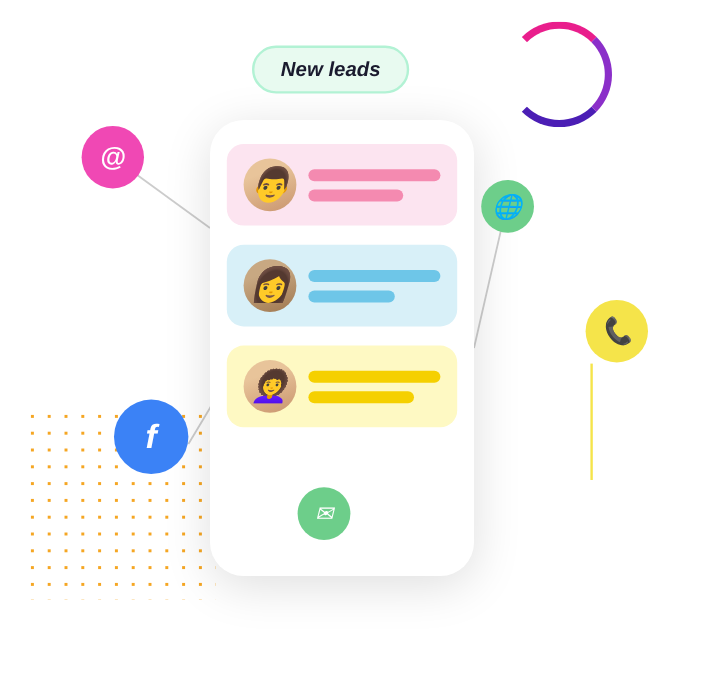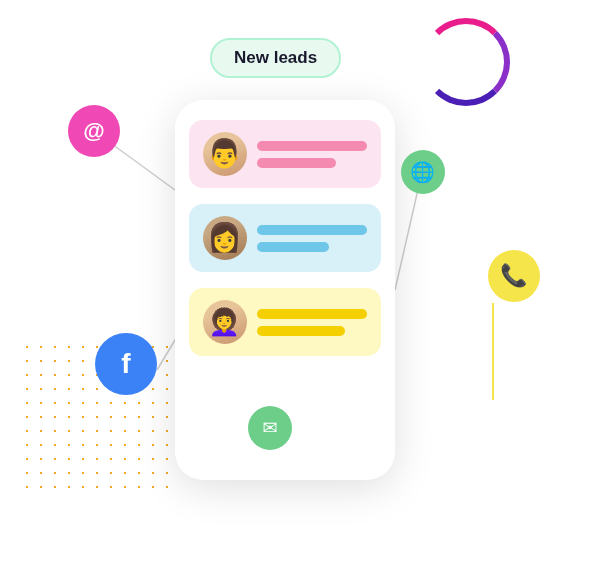--- a/index.html
+++ b/index.html
@@ -9,20 +9,21 @@
       overflow: hidden;
       background: #fff;
       font-family: 'Segoe UI', Arial, sans-serif;
       position: relative;
     }
 
     .scene {
       position: relative;
       width: 600px;
       height: 560px;
+      font-style: italic;
     }
 
     
     .dot-grid {
       position: absolute;
       left: 20px;
       bottom: 60px;
       width: 160px;
       height: 160px;
       background-image: radial-gradient(circle, #f5a623 1.5px, transparent 1.5px);

